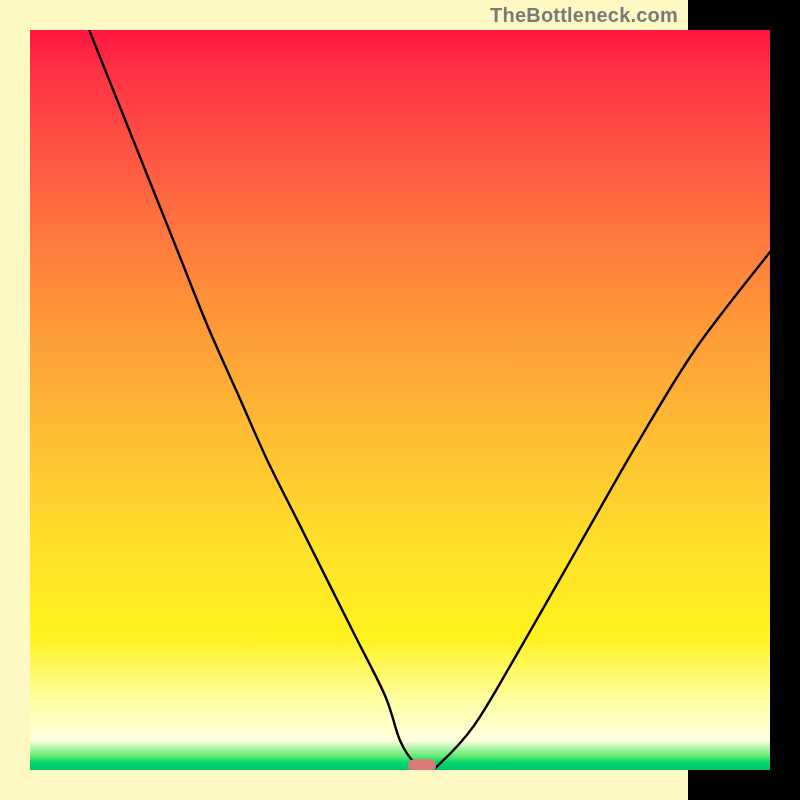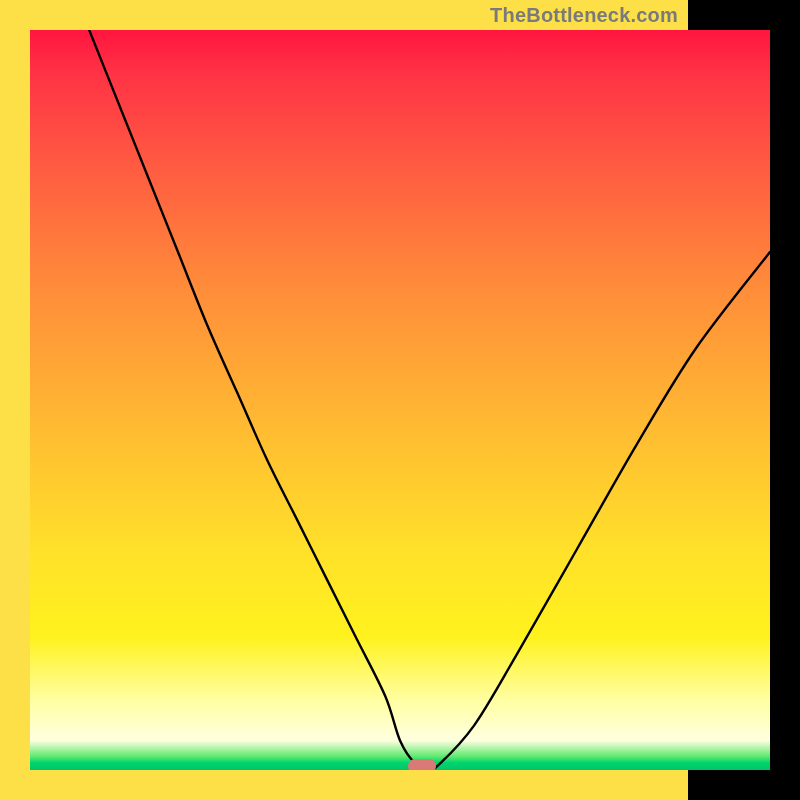--- a/index.html
+++ b/index.html
@@ -7,21 +7,21 @@
     padding: 0;
     width: 800px;
     height: 800px;
     background: #000;
     font-family: Arial, Helvetica, sans-serif;
   }
   .frame {
     position: relative;
     width: 688px;
     height: 800px;
-    background: #fde047;
+    background: #fef9c3;
   }
   .watermark {
     position: absolute;
     top: 4px;
     right: 10px;
     color: #7a7a7a;
     font-size: 20px;
     font-weight: 600;
     letter-spacing: 0.2px;
     user-select: none;

